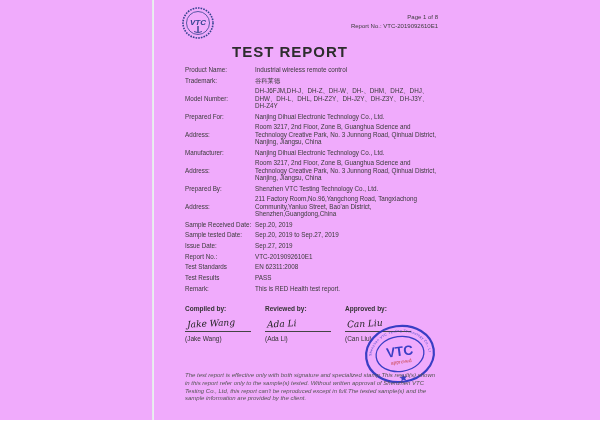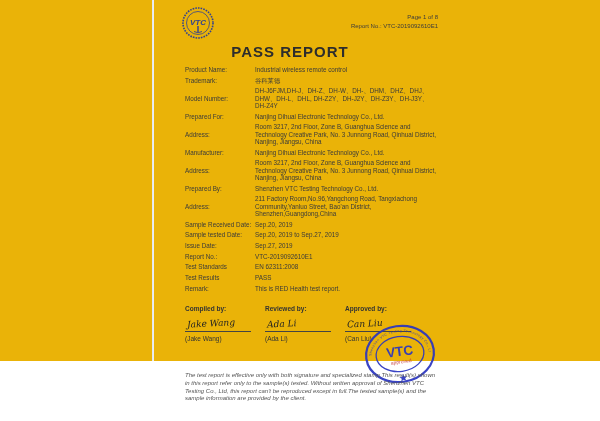--- a/index.html
+++ b/index.html
@@ -1,18 +1,18 @@
 <!DOCTYPE html>
 <html><head>
 <meta charset="utf-8">
 <style>
   * { margin:0; padding:0; box-sizing:border-box; }
   html,body { width:600px; height:421px; background:#ffffff; overflow:hidden;
               font-family:"Liberation Sans", sans-serif; }
-  .page { position:relative; width:600px; height:361px; background:#eab308; }
+  .page { position:relative; width:600px; height:420px; background:#f0abfc; }
   .page-edge { position:absolute; left:152px; top:0; bottom:0; width:2px;
                background:linear-gradient(to right,#e3e6e9,#eef0f2); }
 
   
   .logo { position:absolute; left:182px; top:7px; width:32px; height:32px; }
 
   
   .hdr-right { position:absolute; left:300px; top:13px; width:138px;
                text-align:right; font-size:6px; line-height:1.45; color:#3c3c3c; }
 
@@ -56,21 +56,21 @@
     <text x="16" y="17.5" text-anchor="middle" font-size="8" font-weight="bold" font-style="italic" fill="#32418f" font-family="Liberation Sans, sans-serif">VTC</text>
     <line x1="16" y1="19" x2="16" y2="25" stroke="#32418f" stroke-width="1.4"></line>
     <path d="M 12 24.5 Q 16 27 20 24.5" fill="none" stroke="#32418f" stroke-width="0.9"></path>
   </svg>
 
   <div class="hdr-right">
     <div>Page 1 of 8</div>
     <div>Report No.: VTC-2019092610E1</div>
   </div>
 
-  <div class="title">PASS REPORT</div>
+  <div class="title">TEST REPORT</div>
 
   <div class="fields">
     <div class="row">
         <div class="lbl">Product Name:</div>
         <div class="val">Industrial wireless remote control</div>
       </div>
     <div class="row">
         <div class="lbl">Trademark:</div>
         <div class="val">谷科莱德</div>
       </div>

